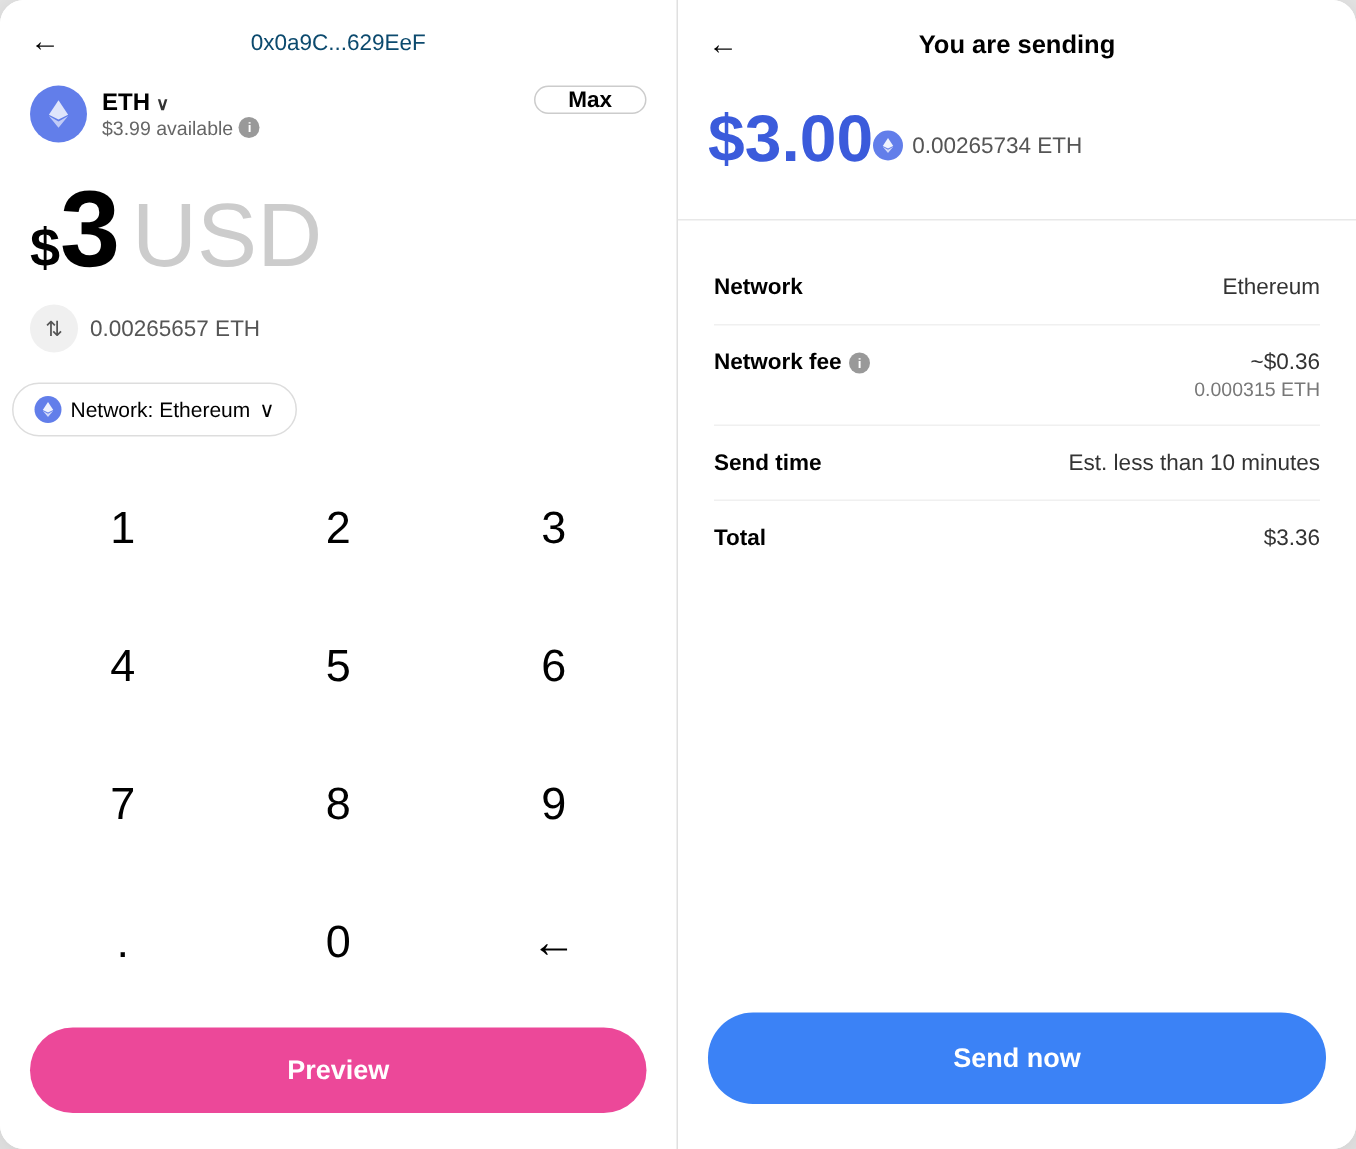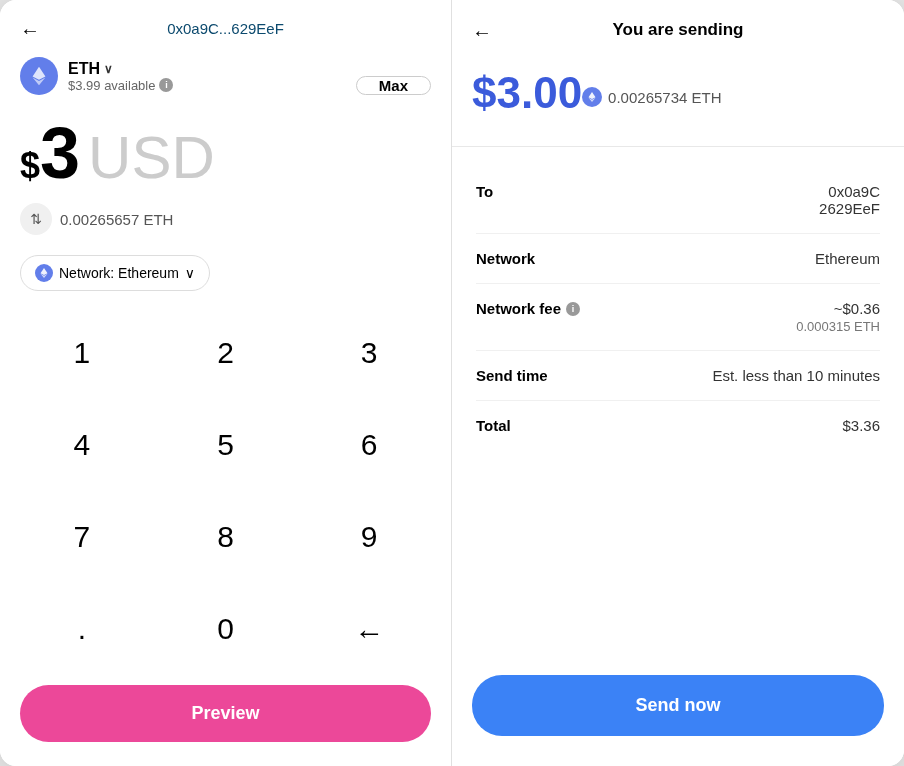--- a/index.html
+++ b/index.html
@@ -47,21 +47,21 @@
       cursor: pointer;
     }
     .address-text {
       color: #0c4a6e;
       font-size: 15px;
       font-weight: 500;
     }
 
     .token-row {
       display: flex;
-      align-items: flex-end;
+      align-items: flex-start;
       justify-content: space-between;
       padding: 8px 20px 12px;
     }
     .token-left {
       display: flex;
       align-items: center;
       gap: 10px;
     }
     .eth-icon {
       width: 38px;
@@ -167,21 +167,21 @@
     }
     .eth-equiv-text {
       font-size: 15px;
       color: #555;
     }
 
     .options-row {
       display: flex;
       align-items: center;
       gap: 10px;
-      padding: 8px 20px 16px;
+      padding: 8px 8px 16px;
     }
     .network-btn {
       display: flex;
       align-items: center;
       gap: 6px;
       padding: 8px 14px;
       border: 1.5px solid #ddd;
       border-radius: 20px;
       background: #fff;
       font-size: 14px;
@@ -452,27 +452,20 @@
             <path d="M12 2L5 12.5L12 16L19 12.5L12 2Z" fill="white" fill-opacity="0.9"></path>
             <path d="M12 17.5L5 13.5L12 22L19 13.5L12 17.5Z" fill="white" fill-opacity="0.7"></path>
           </svg>
         </div>
         <span class="sending-eth-text">0.00265734 ETH</span>
       </div>
     </div>
 
     <div class="details-section">
 
-      <div class="detail-row">
-        <span class="detail-label">To</span>
-        <div>
-          <div class="to-address">0x0a9C</div>
-          <div class="to-address">2629EeF</div>
-        </div>
-      </div>
 
       <div class="detail-row">
         <span class="detail-label">Network</span>
         <span class="detail-value">Ethereum</span>
       </div>
 
       <div class="detail-row">
         <div class="detail-label-with-icon">
           <span class="detail-label">Network fee</span>
           <span class="info-icon">i</span>

